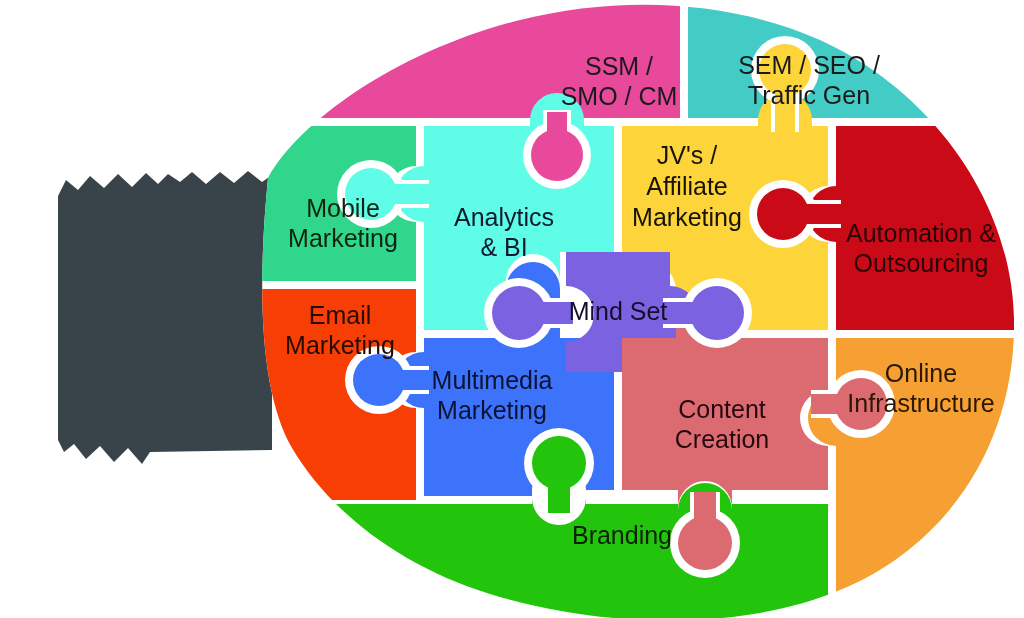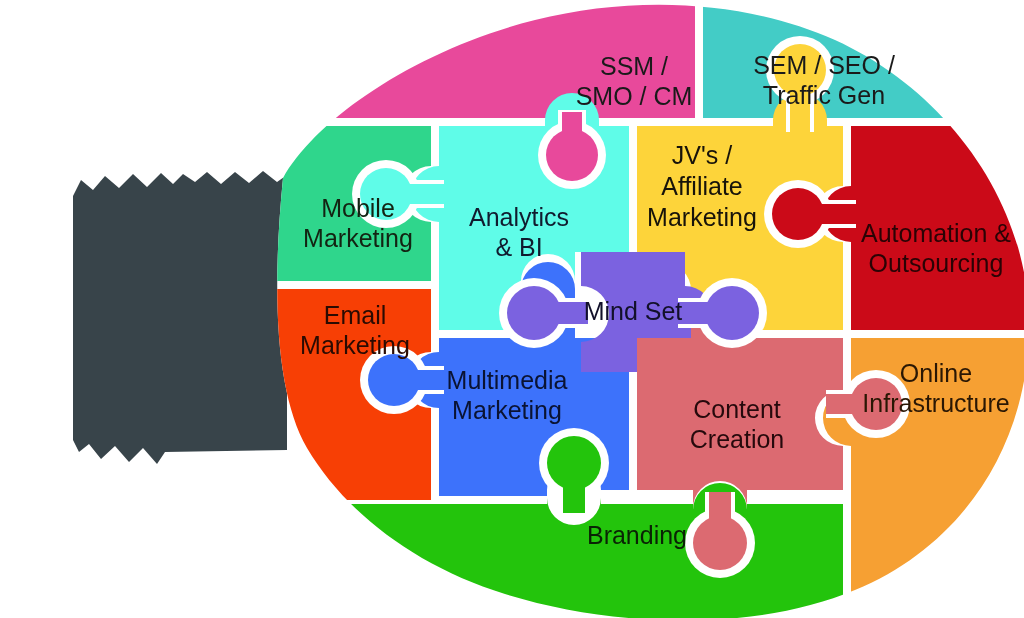--- a/index.html
+++ b/index.html
@@ -1,18 +1,18 @@
 <!DOCTYPE html>
 <html><head>
 <meta charset="utf-8">
 <style>
   html,body{margin:0;padding:0;background:#ffffff;}
   body{width:1024px;height:618px;overflow:hidden;
        font-family:"Liberation Sans","DejaVu Sans",sans-serif;}
-  #stage{position:relative;width:916px;height:618px;background:#ffffff;padding-left:15px;}
+  #stage{position:relative;width:916px;height:618px;background:#ffffff;}
   svg{display:block;}
   .pt{font-family:"Liberation Sans","DejaVu Sans",sans-serif;
       text-anchor:middle;dominant-baseline:middle;}
 </style>
 </head>
 <body>
 
 <div id="stage">
 <svg width="1024" height="618" viewBox="0 0 1024 618">
 

